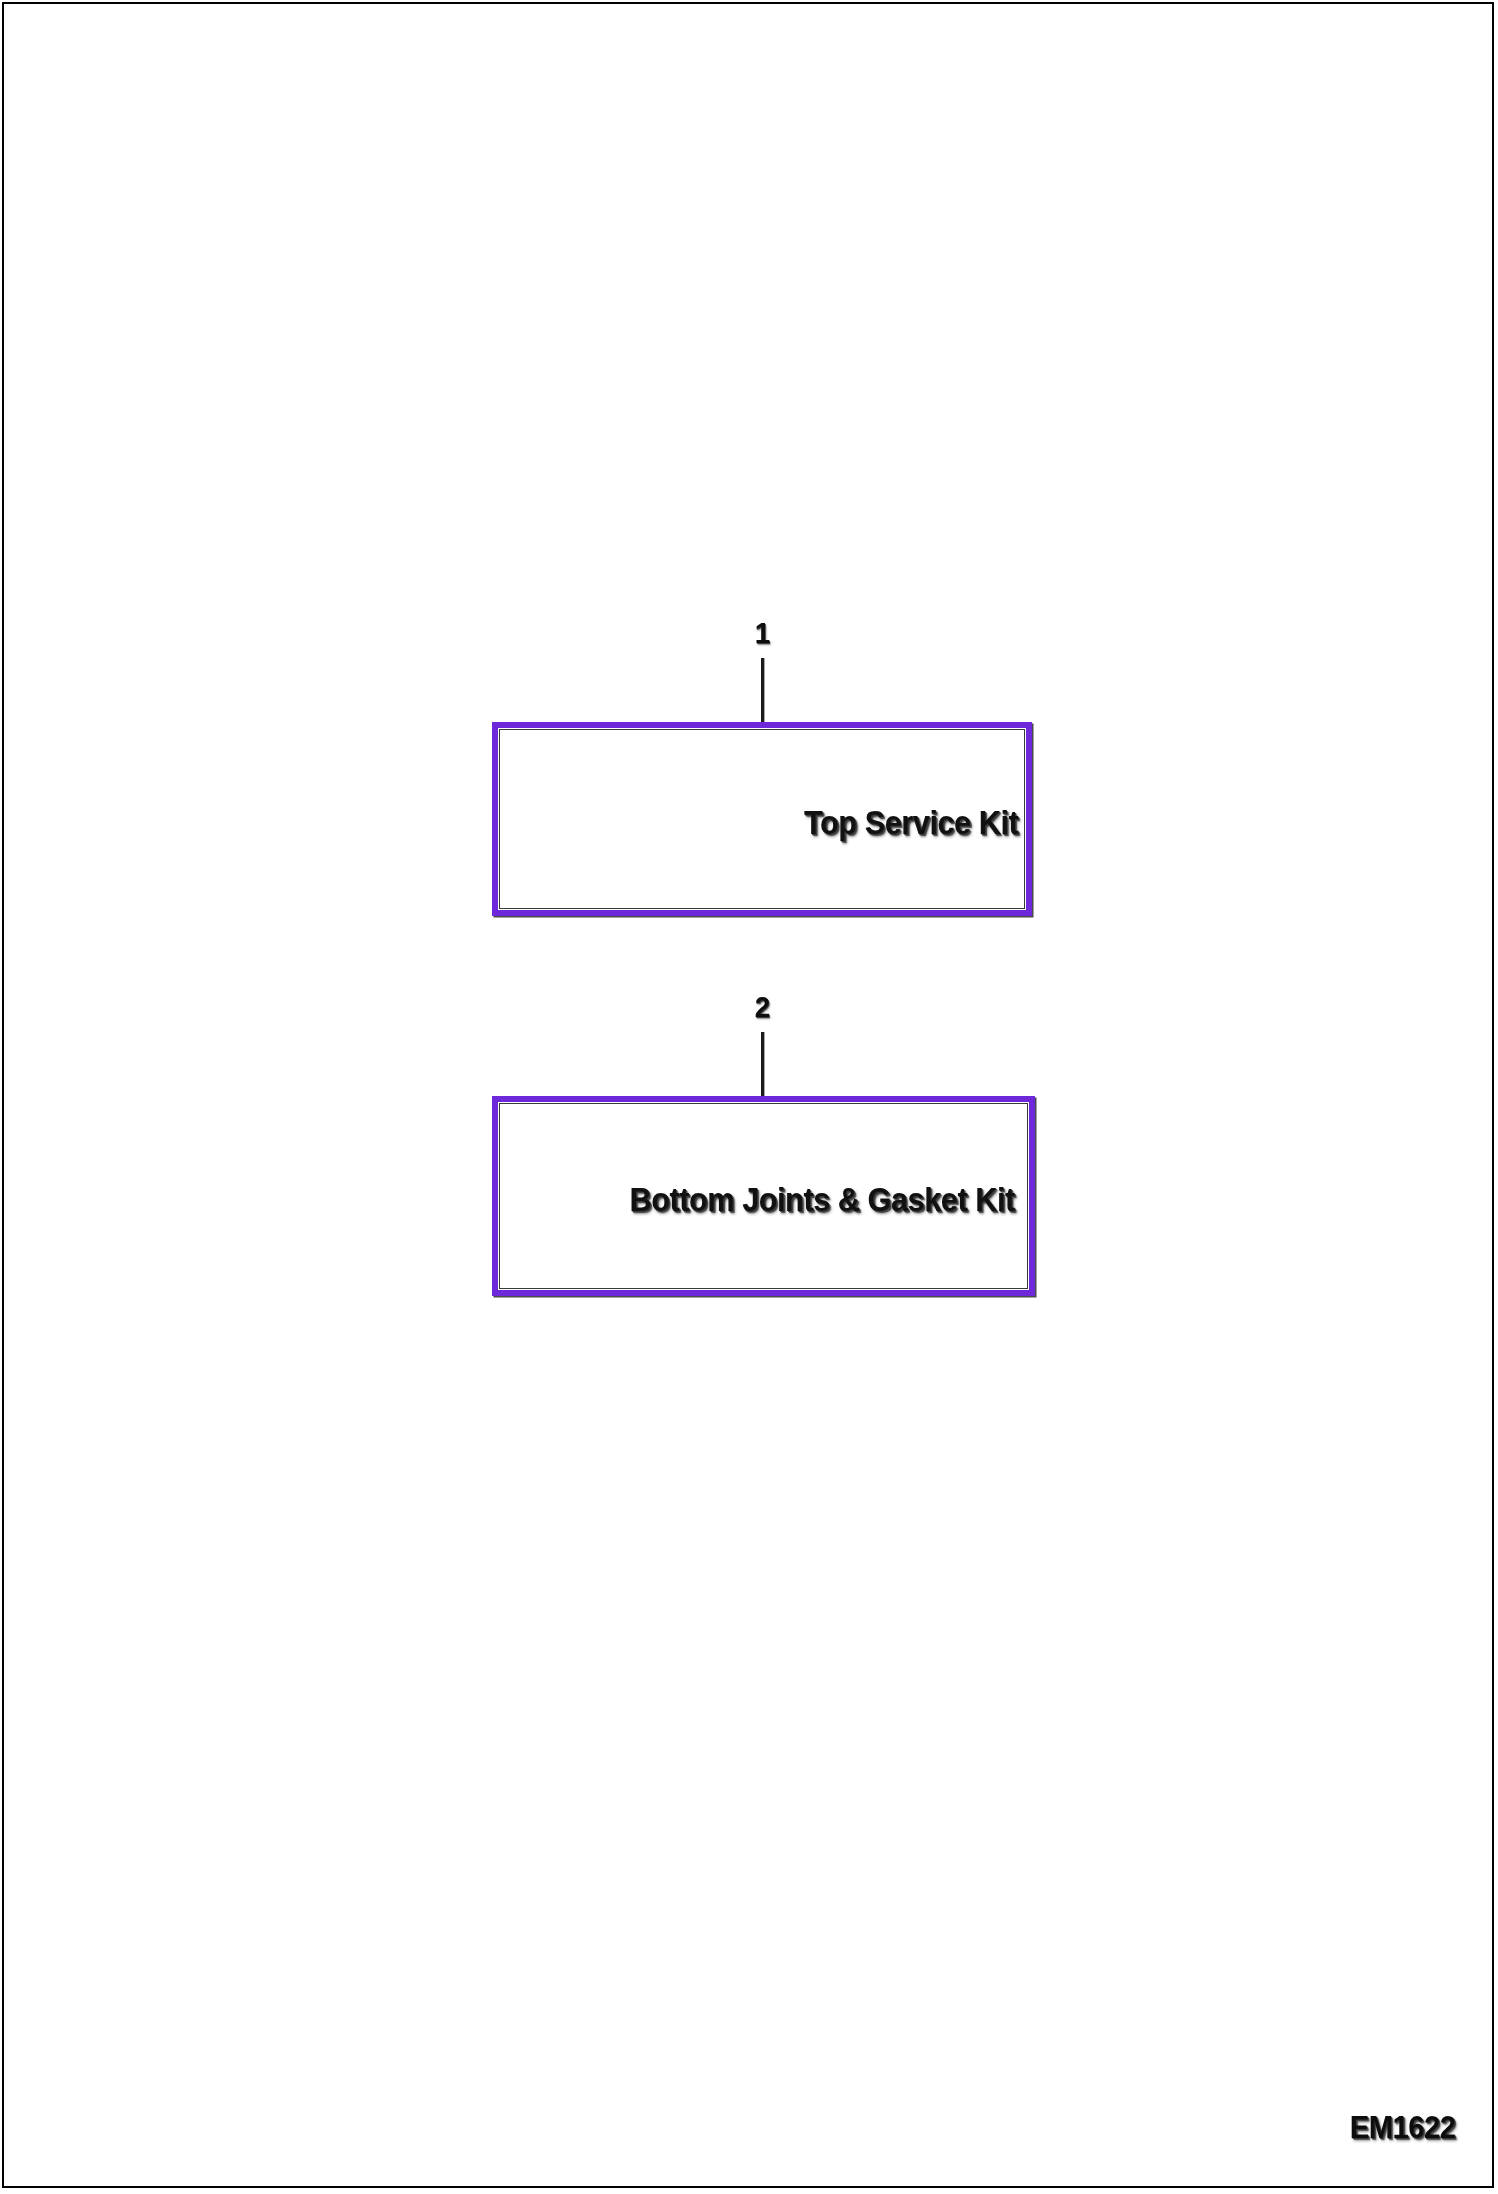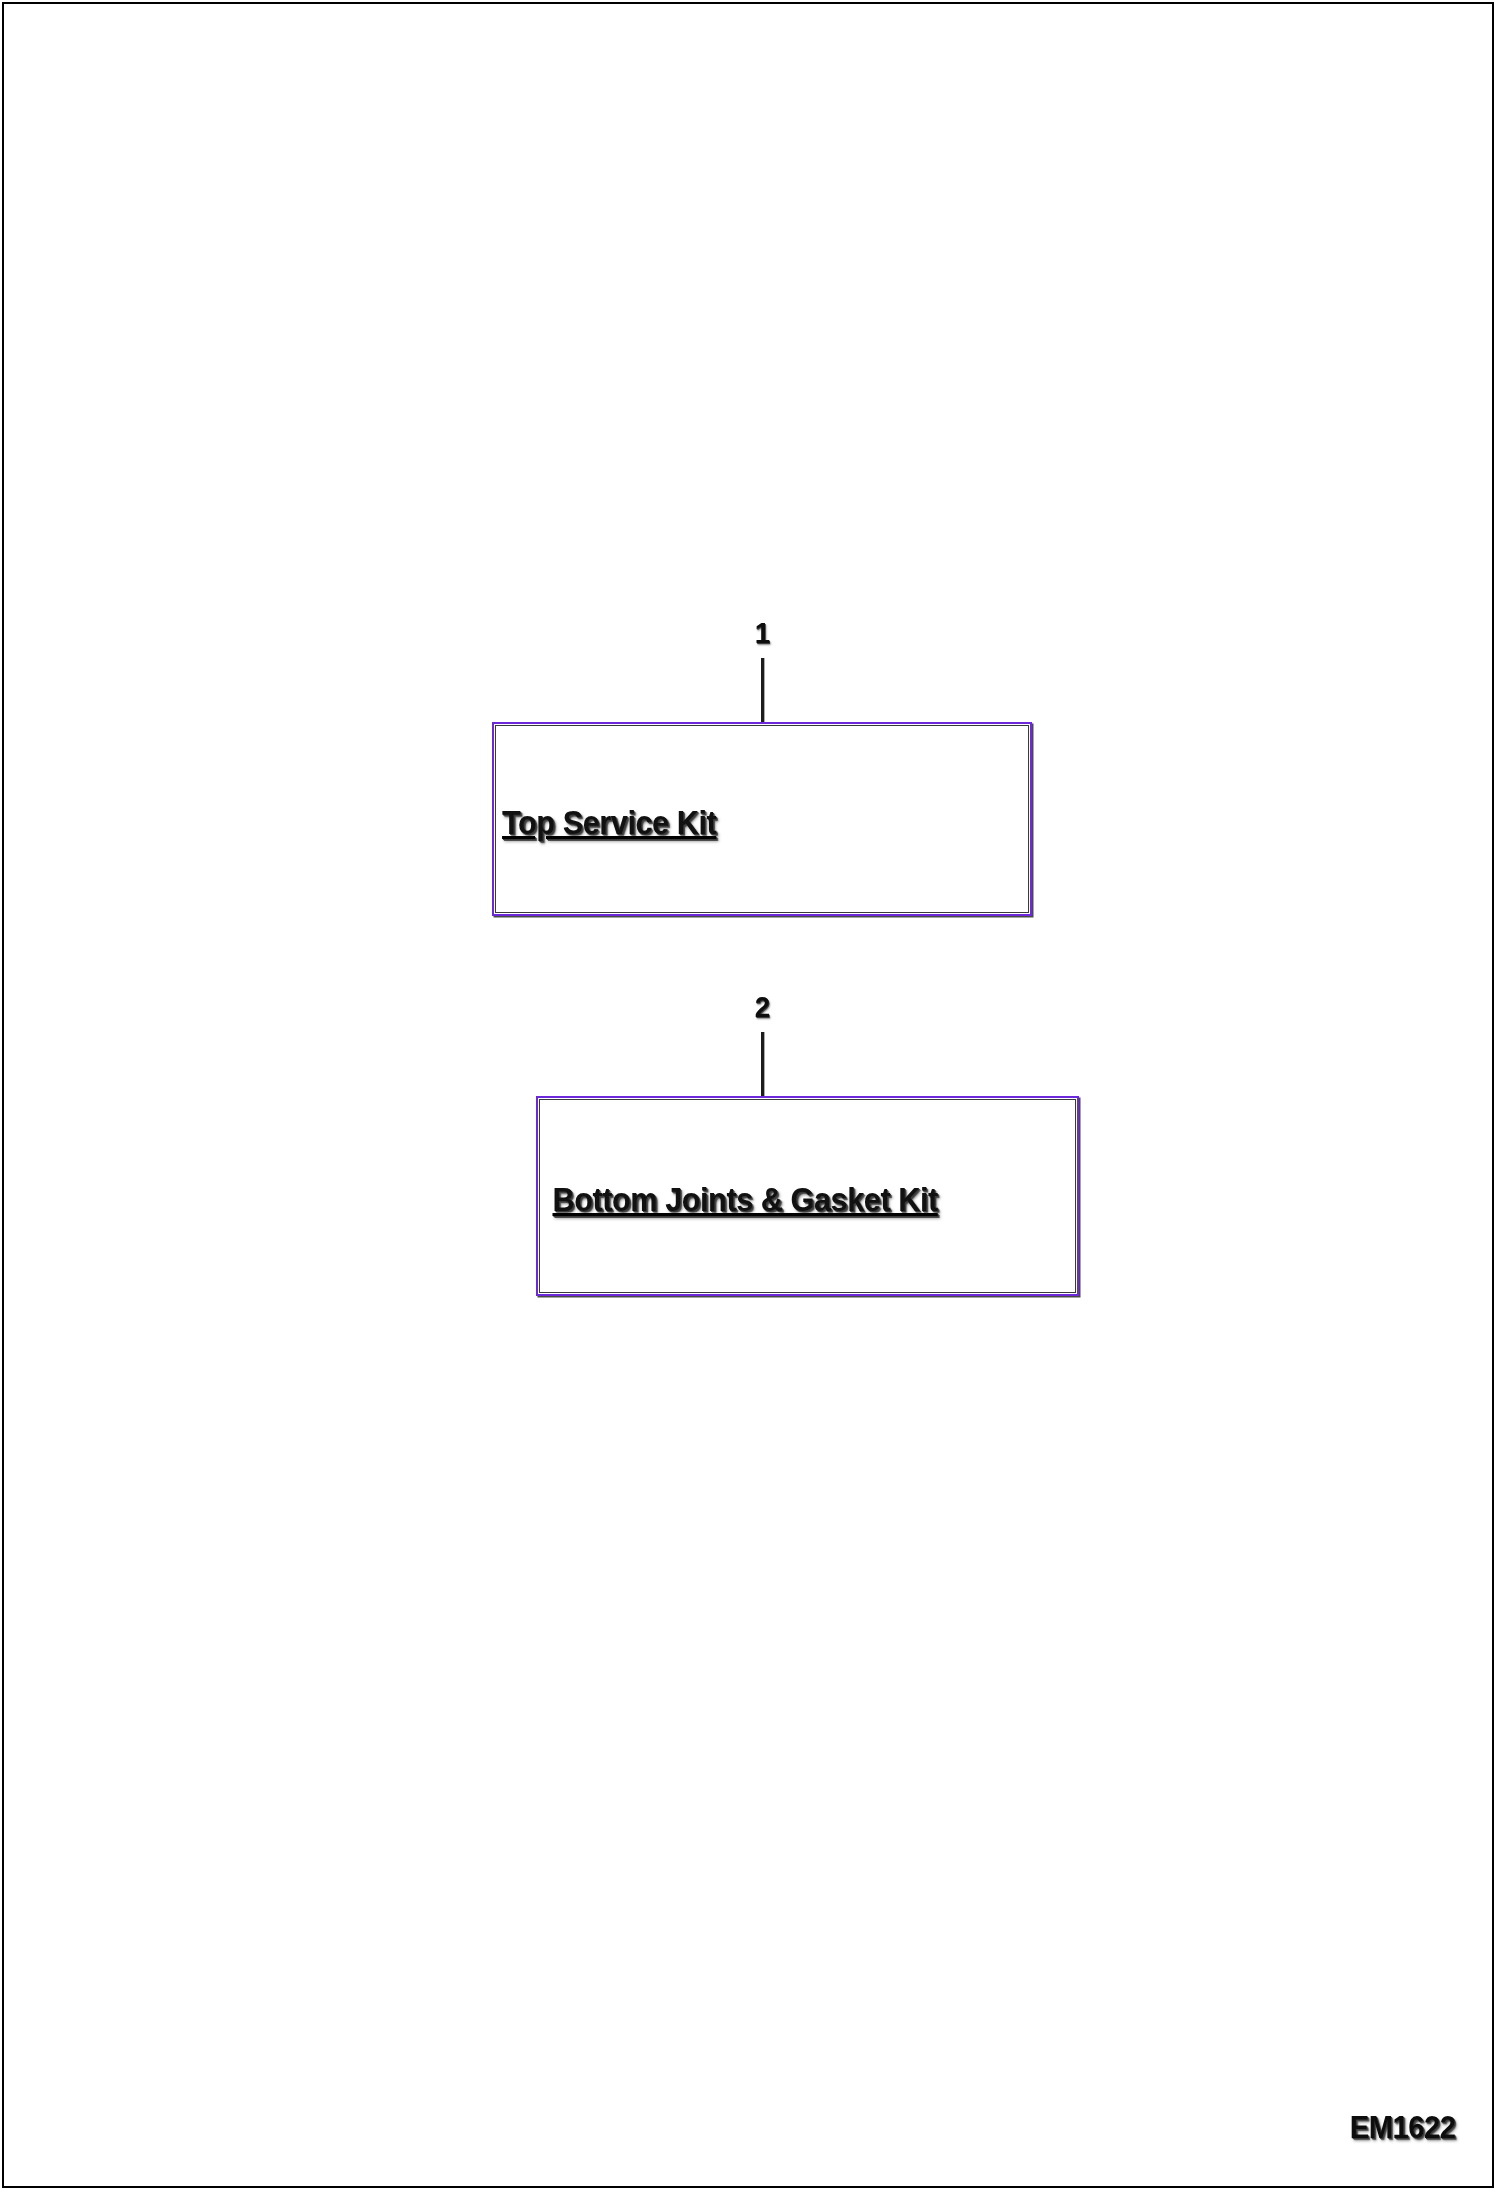--- a/index.html
+++ b/index.html
@@ -28,43 +28,41 @@
     border: 2px solid #000000;
     box-sizing: border-box;
     pointer-events: none;
   }
 
   
   .part-box {
     position: absolute;
     box-sizing: border-box;
     background: #ffffff;
-    border: 2px solid #6d28d9;
+    border: 6px solid #6d28d9;
     box-shadow: 1.5px 1.5px 0 0 #4a4a4a,
                 inset 0 0 0 1px #ffffff,
                 inset 0 0 0 2px #3a3a3a;
     display: flex;
     align-items: center;
-    justify-content: flex-start;
-    text-decoration: underline;
+    justify-content: flex-end;
   }
 
   #box-1 {
     left: 492px;
     top: 722px;
     width: 540px;
     height: 194px;
   }
 
   #box-2 {
     left: 492px;
     top: 1096px;
     width: 543px;
     height: 200px;
-    margin-left: 44px;
   }
 
   
   .box-label {
     font-family: "Liberation Sans", "DejaVu Sans", sans-serif;
     font-weight: bold;
     font-size: 33px;
     line-height: 1;
     color: #111111;
     letter-spacing: -0.5px;

